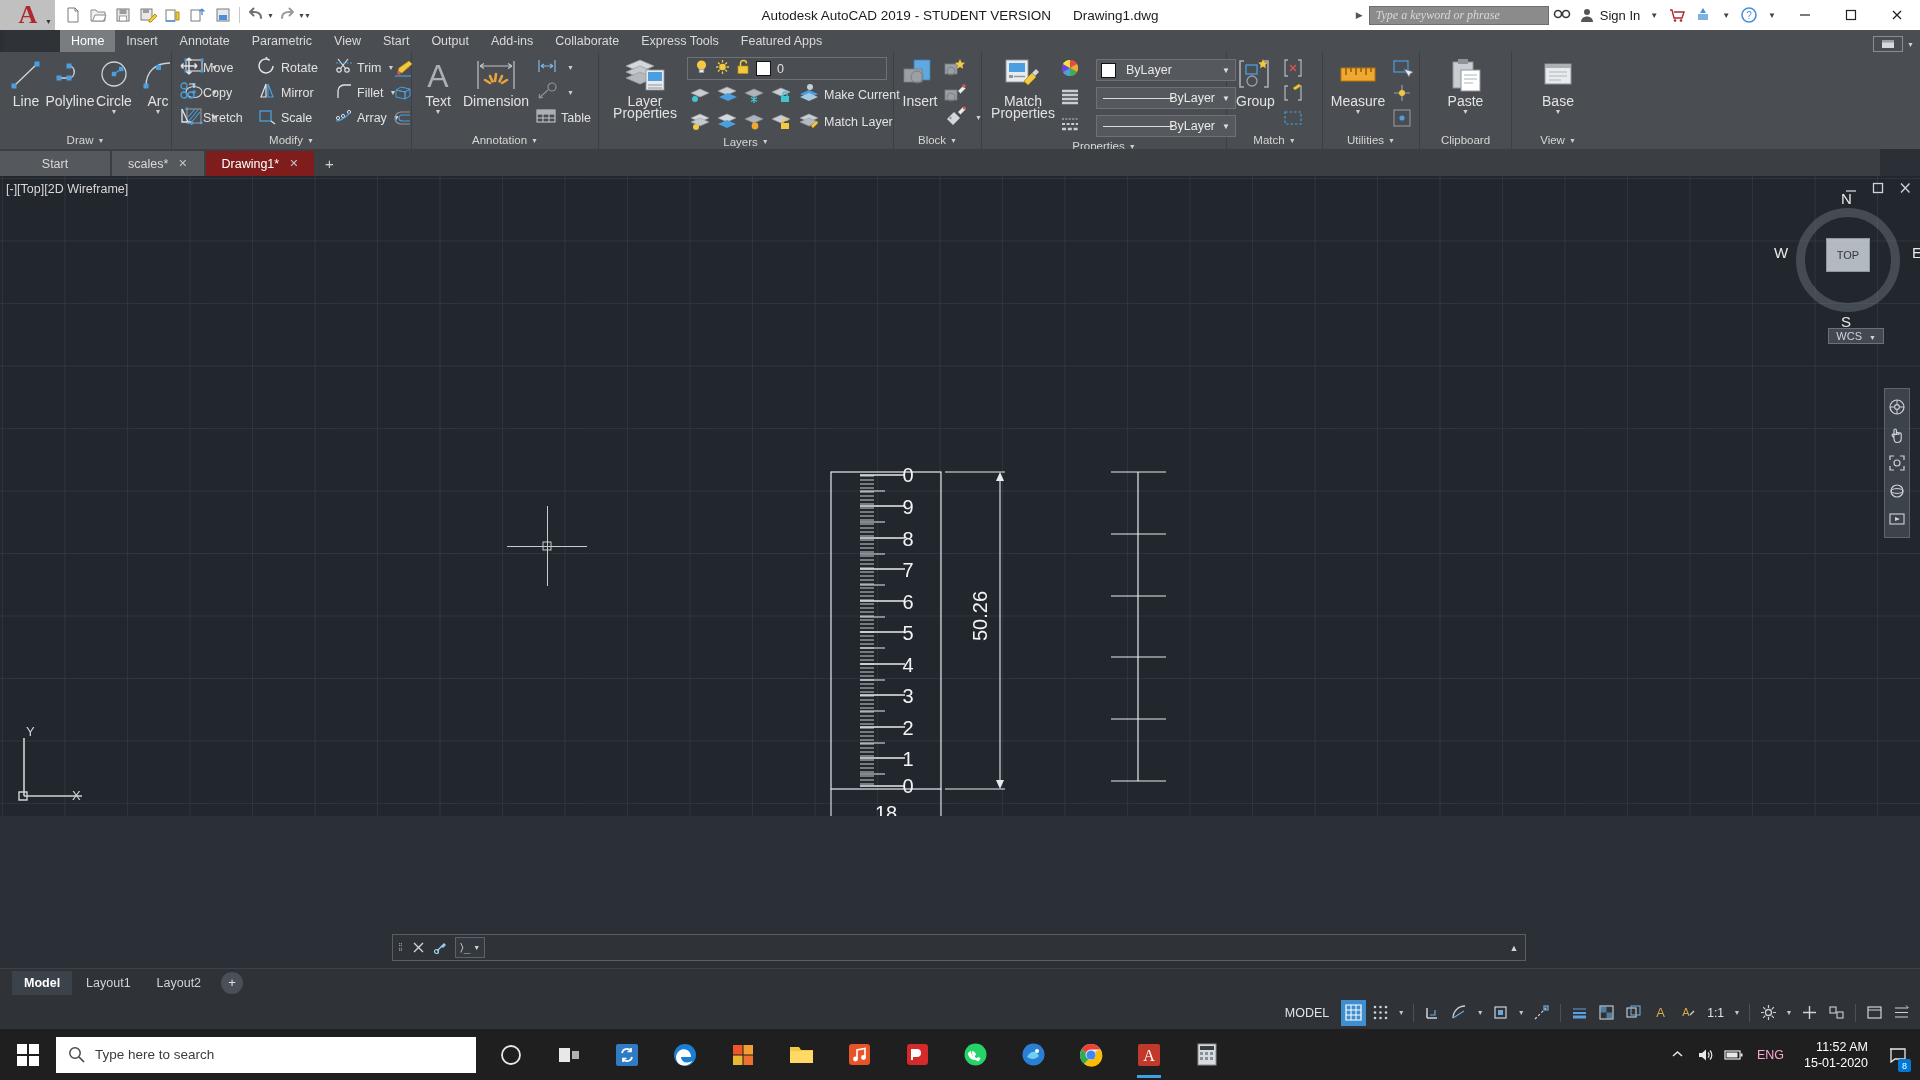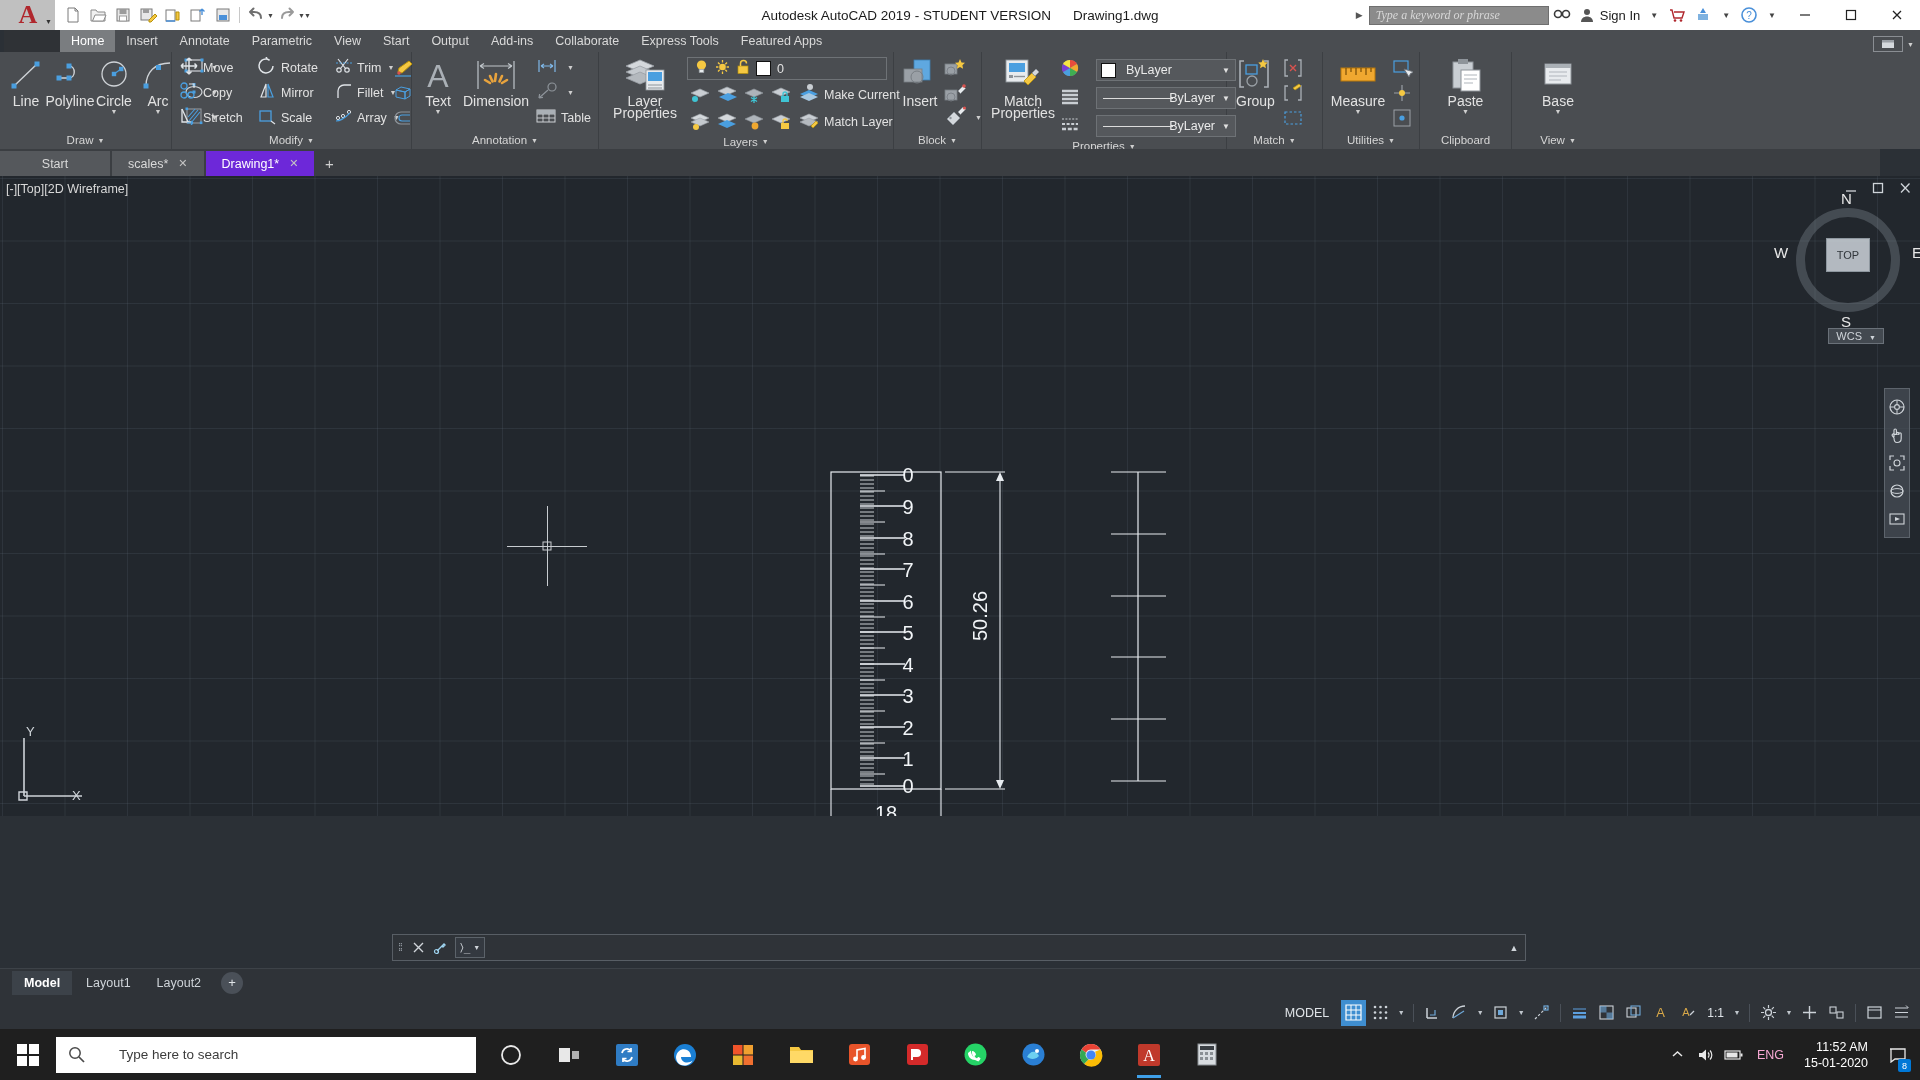--- a/index.html
+++ b/index.html
@@ -139,21 +139,21 @@
   .filetabs{
     position:absolute; left:0; top:149px; width:1880px; height:27px;
     background:#3b3e42; display:flex; align-items:flex-end;
   }
   .ftab{
     height:25px; padding:0 16px; display:flex; align-items:center; gap:10px;
     font-size:12.5px; color:#d9d9d9; background:#55585c; cursor:pointer;
     margin-right:2px; position:relative;
   }
   .ftab.start{ background:#55585c; width:110px; justify-content:center; padding:0;}
-  .ftab.active{ background:#6d28d9; color:#ffffff;}
+  .ftab.active{ background:#7f1d1d; color:#ffffff;}
   .ftab .fx{ font-size:11px; color:#c4c4c4;}
   .ftab-add{
     width:26px; height:25px; display:flex; align-items:center; justify-content:center;
     font-size:15px; color:#d0d0d0; cursor:pointer;
   }
 
   
   .canvas{
     position:absolute; left:0; top:176px; width:1920px; height:640px;
     background:#22272d; overflow:hidden;
@@ -285,21 +285,21 @@
     background:#1f1f1f; display:flex; align-items:center;
   }
   .tb-start{
     width:56px; height:51px; display:flex; align-items:center; justify-content:center;
     cursor:pointer;
   }
   .tb-search{
     width:420px; height:36px; background:#ffffff; display:flex; align-items:center;
     gap:10px; padding:0 12px; cursor:text;
   }
-  .tb-search .stext{ font-size:13.5px; color:#3c3c3c;margin-left:24px;}
+  .tb-search .stext{ font-size:13.5px; color:#3c3c3c;}
   .tb-icons{ display:flex; align-items:center; height:51px; margin-left:6px;}
   .tb-app{
     width:58px; height:51px; display:flex; align-items:center; justify-content:center;
     cursor:pointer; position:relative;
   }
   .tb-app .underline{
     position:absolute; bottom:2px; left:17px; width:24px; height:3px; background:#3fa0e8;
   }
   .tb-right{
     position:absolute; right:0; top:0; height:51px; display:flex; align-items:center; gap:2px;

